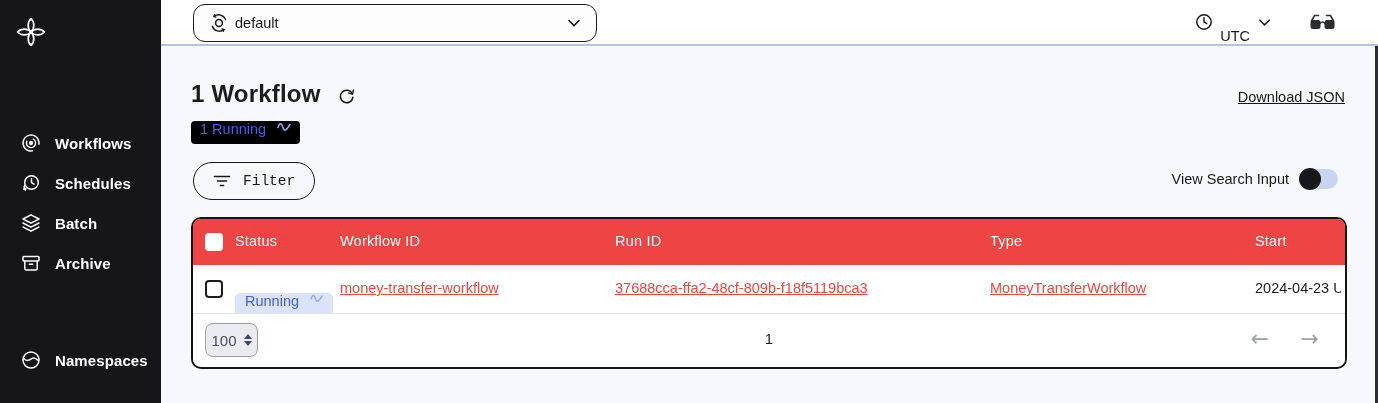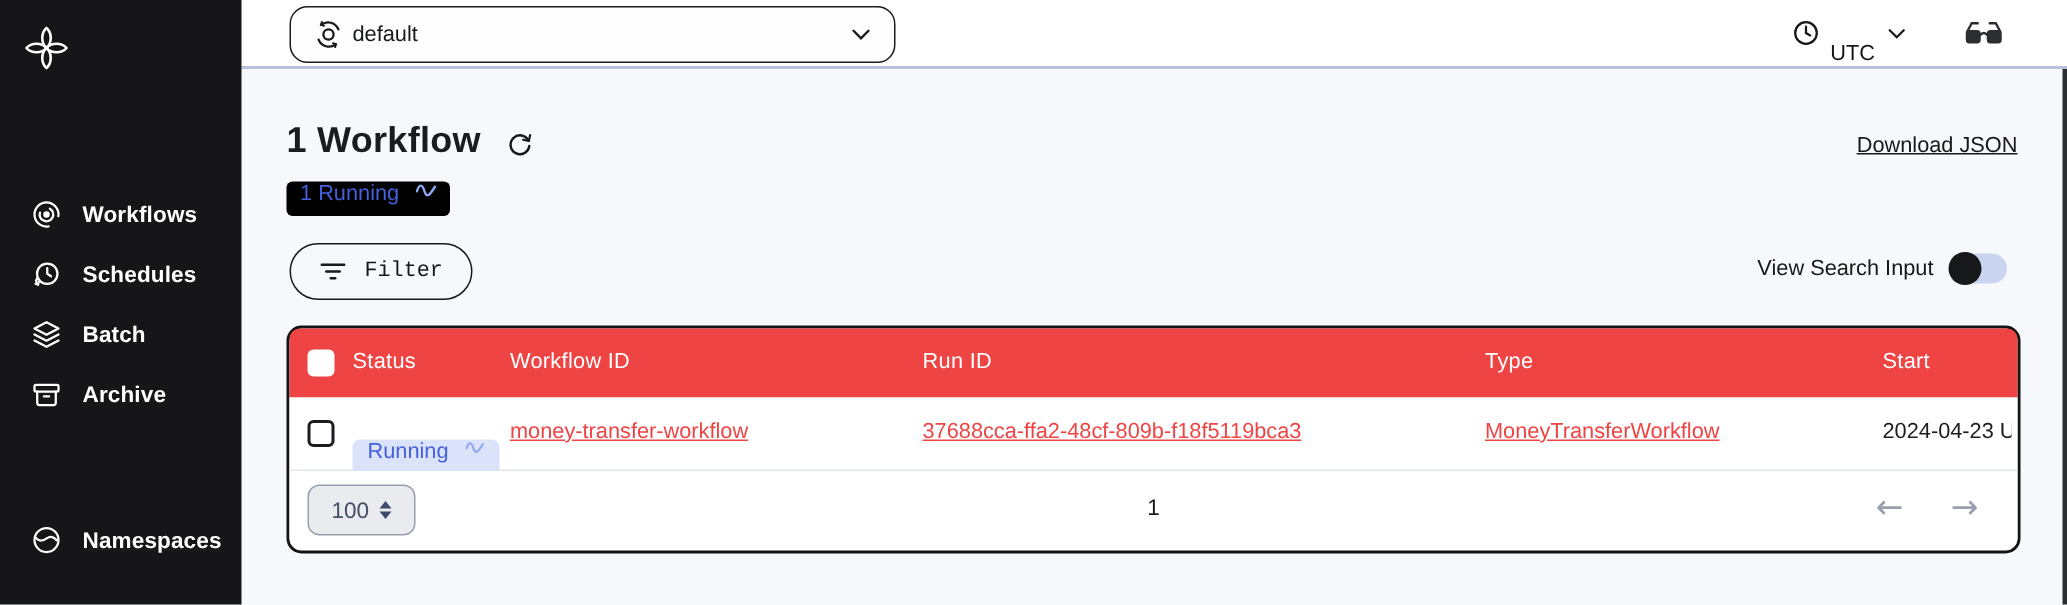--- a/index.html
+++ b/index.html
@@ -107,21 +107,21 @@
   }
   .start-cell { left:1062px; width:86px; overflow:hidden; color:#1b1c20; }
   .col-status { left:42px; }
   .col-wf { left:147px; }
   .col-run { left:422px; }
   .col-type { left:797px; }
   .col-start { left:1062px; }
 
   .tfoot { position:relative; height:52px; background:#fff; border-radius:0 0 7px 7px; }
   .pagesize {
-    position:absolute; left:12px; top:9px; width:72px; height:34px;
+    position:absolute; left:12px; top:9px; width:53px; height:34px;
     background:#eaebef; border:1px solid #98a0ae; border-radius:8px;
     display:flex; align-items:center; justify-content:center; gap:7px; cursor:pointer;
   }
   .pagesize .num { font-size:15px; font-weight:500; color:#475069; }
   .spin { display:flex; flex-direction:column; gap:2px; }
   .spin .up { width:0; height:0; border-left:4px solid transparent; border-right:4px solid transparent; border-bottom:5px solid #3d4a6b; }
   .spin .dn { width:0; height:0; border-left:4px solid transparent; border-right:4px solid transparent; border-top:5px solid #3d4a6b; }
   .page-num {
     position:absolute; left:0; right:0; top:16px; text-align:center;
     font-size:15px; color:#1b1c20;

